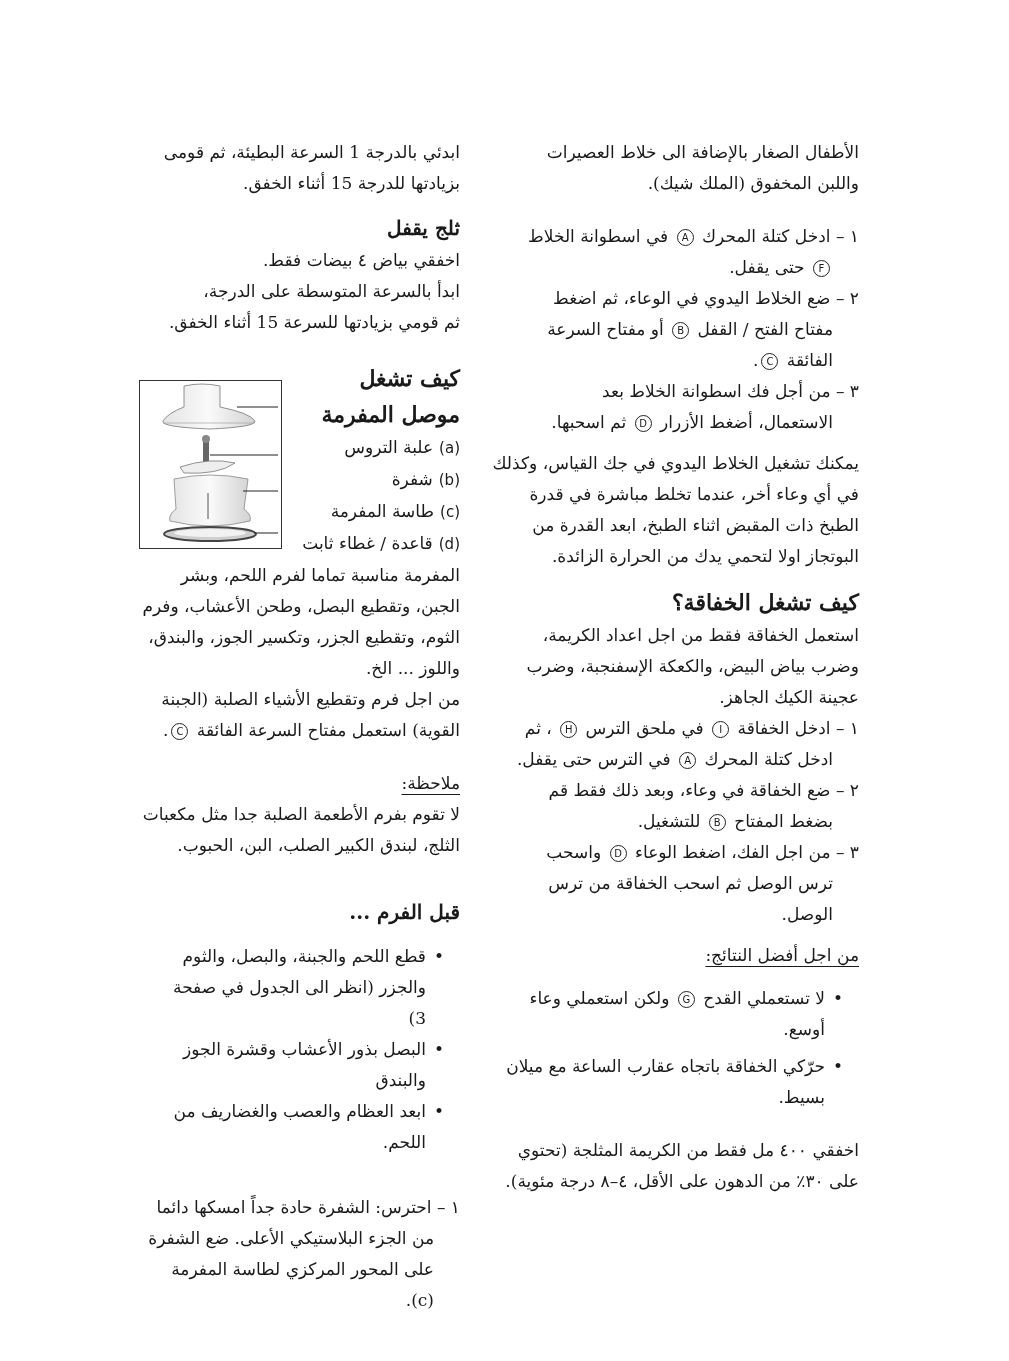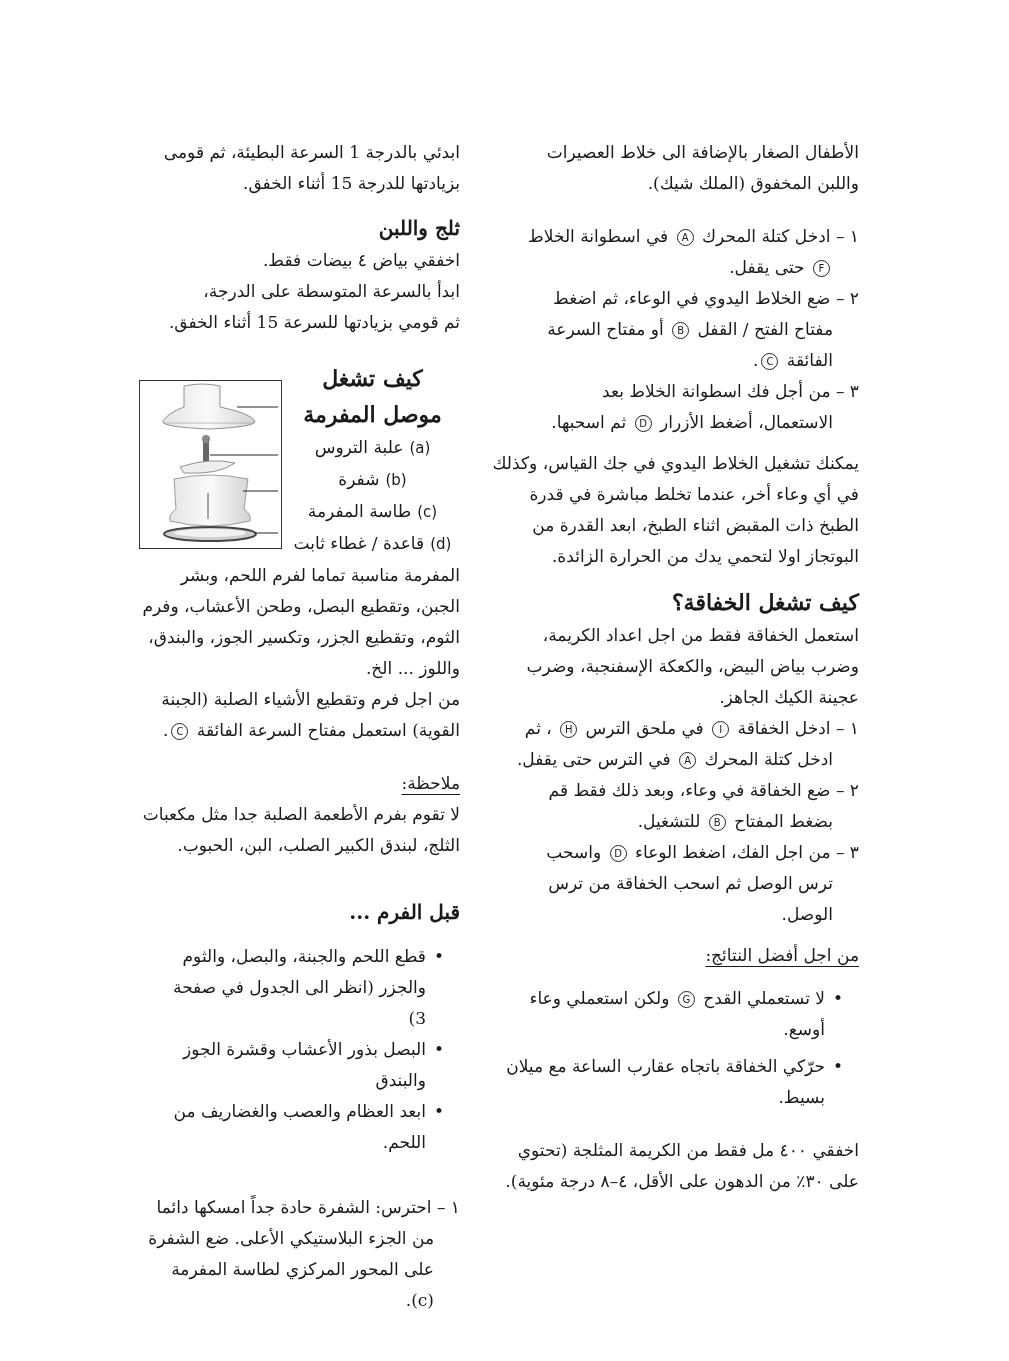--- a/index.html
+++ b/index.html
@@ -76,21 +76,20 @@
     .bullets li::before {
       content: "•";
       position: absolute;
       right: 4px;
       top: 0;
     }
     .figure-row {
       position: relative;
       height: 180px;
       margin-bottom: 10px;
-      text-align: center;
     }
     .figure-box {
       position: absolute;
       left: -1px;
       top: 20px;
       width: 141px;
       height: 167px;
       border: 1.3px solid #333;
       background: #fff;
     }
@@ -226,21 +225,21 @@
 
   <p>اخفقي ٤٠٠ مل فقط من الكريمة المثلجة (تحتوي على ٣٠٪ من الدهون على الأقل، ٤–٨ درجة مئوية).</p>
 </div>
 
 <div class="col col-left">
   <div class="para">
     <p>ابدئي بالدرجة 1 السرعة البطيئة، ثم قومى</p>
     <p>بزيادتها للدرجة 15 أثناء الخفق.</p>
   </div>
 
-  <h2 class="heading">ثلج واللبن</h2>
+  <h2 class="heading">ثلج يقفل</h2>
   <p>اخفقي بياض ٤ بيضات فقط.</p>
   <p>ابدأ بالسرعة المتوسطة على الدرجة،</p>
   <p>ثم قومي بزيادتها للسرعة 15 أثناء الخفق.</p>
   <div class="spacer-m"></div>
 
   <div class="figure-row">
     <div class="figure-text">
       <h2 class="heading big">كيف تشغل</h2>
       <h2 class="heading big">موصل المفرمة</h2>
       <ul class="parts">

